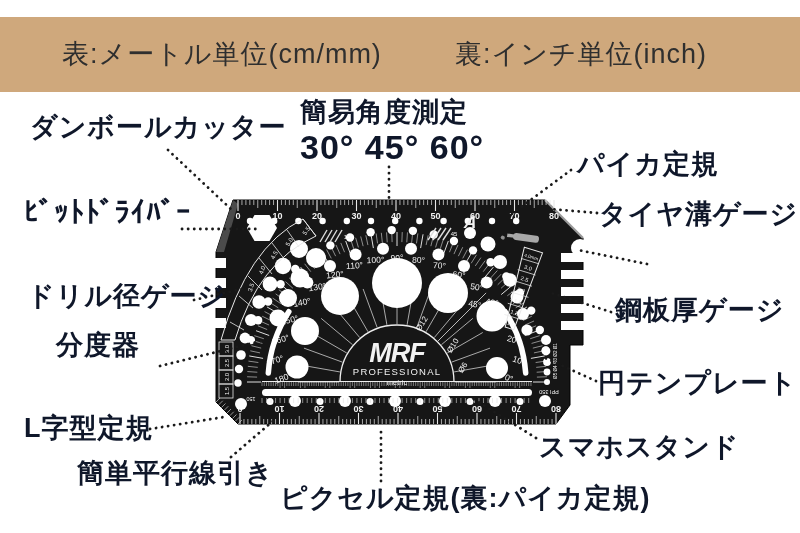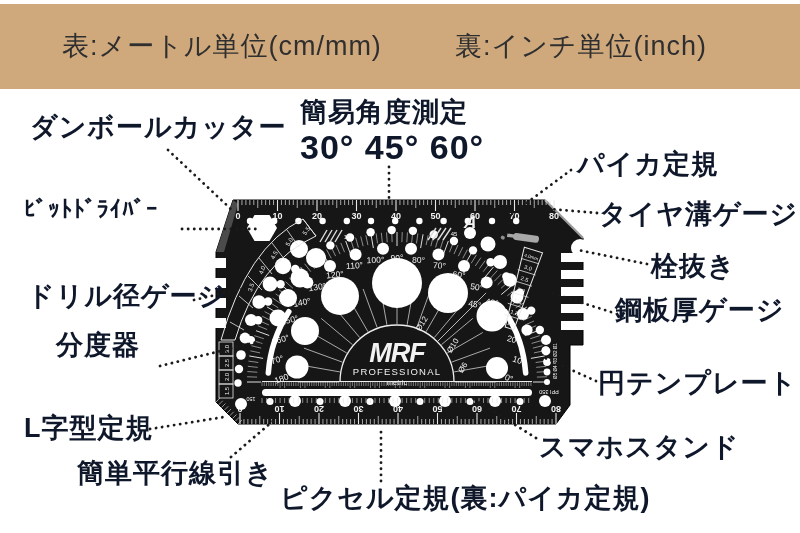--- a/index.html
+++ b/index.html
@@ -1,23 +1,23 @@
 <!DOCTYPE html>
 <html><head>
 <meta charset="utf-8">
 <style>
   html,body{margin:0;padding:0;background:#ffffff;}
   .stage{position:relative;width:800px;height:533px;background:#ffffff;overflow:hidden;
          font-family:"Liberation Sans","DejaVu Sans",sans-serif;}
-  .banner{position:absolute;left:0;top:4px;width:800px;height:85px;}
+  .banner{position:absolute;left:0;top:17px;width:800px;height:75px;}
   .banner-text{position:absolute;top:50%;transform:translateY(-54%);
 ed       font-weight:bold;font-size:27px;color:#2f2f2f;letter-spacing:1px;white-space:nowrap;}
   .callout{position:absolute;font-weight:bold;color:#0f172a;font-size:27px;
            letter-spacing:1px;white-space:nowrap;line-height:1.15;}
-  .callout .small{font-size:23px;}
+  .callout .small{font-size:29px;}
   svg{position:absolute;left:0;top:0;}
   .center{text-align:left;}
 </style>
 </head>
 <body>
 
 <div class="stage">
 
   <div class="banner" style="background: rgb(207, 168, 124);">
     <div class="banner-text" style="left:62px">表:メートル単位(cm/mm)</div>
@@ -728,21 +728,20 @@
   <div class="callout" style="left:30px;top:112px">ダンボールカッター</div>
   <div class="callout center" style="left:300px;top:97px;width:200px">
     <div>簡易角度測定</div>
     <div style="font-size:34px">30° 45° 60°</div>
   </div>
   <div class="callout" style="left:577px;top:149px">パイカ定規</div>
   <div class="callout" style="left:599px;top:199px">タイヤ溝ゲージ</div>
   <div class="callout" style="left:24px;top:196px">
     <div class="small">ﾋﾞｯﾄﾄﾞﾗｲﾊﾞｰ</div>
   </div>
-  <div class="callout" style="left:651px;top:251px">栓抜き</div>
   <div class="callout" style="left:27px;top:281px">ドリル径ゲージ</div>
   <div class="callout" style="left:615px;top:295px">鋼板厚ゲージ</div>
   <div class="callout" style="left:56px;top:330px">分度器</div>
   <div class="callout" style="left:598px;top:368px">円テンプレート</div>
   <div class="callout" style="left:24px;top:413px">L字型定規</div>
   <div class="callout" style="left:77px;top:458px">簡単平行線引き</div>
   <div class="callout" style="left:539px;top:432px">スマホスタンド</div>
   <div class="callout" style="left:280px;top:483px">ピクセル定規(裏:パイカ定規)</div>
 </div>
 

